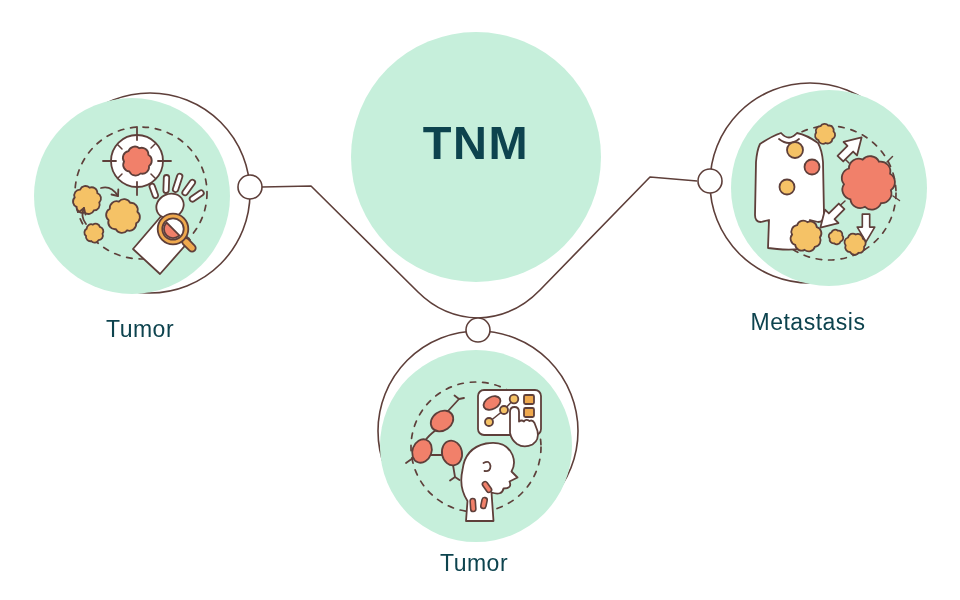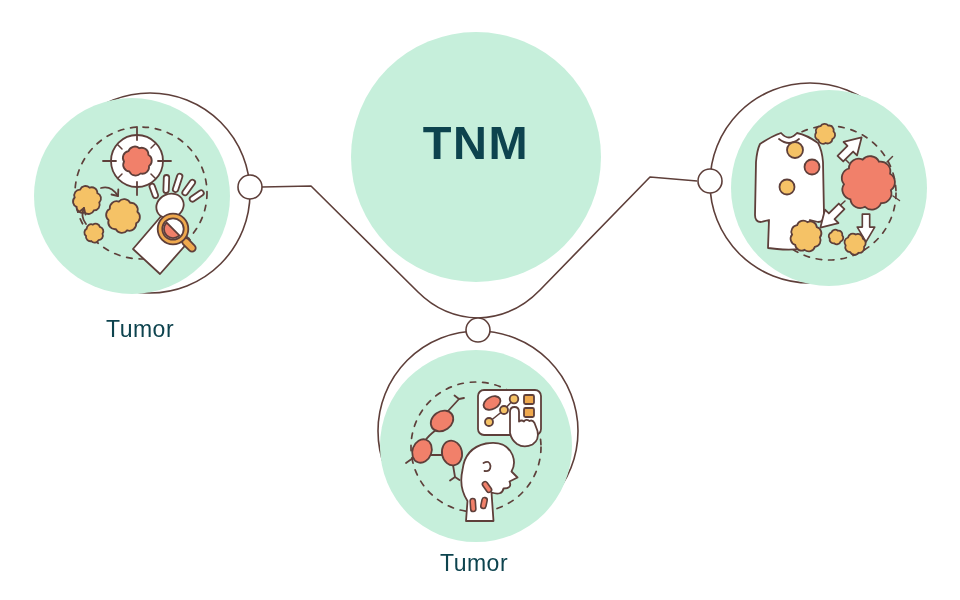--- a/index.html
+++ b/index.html
@@ -181,15 +181,16 @@
         <rect x="-2.6" y="-5.5" width="5.2" height="11" rx="2.6" transform="translate(484,503) rotate(12)" style="fill:var(--coral)"></rect>
       </g>
     </g>
   </g>
 </svg>
 
 <div class="central-title">
   <div>TNM</div>
 </div>
 <div class="label label-tumor">Tumor</div>
+<div class="label label-metastasis">Metastasis</div>
 <div class="label label-node">Tumor</div>
 
 </div>
 
 </body></html>

